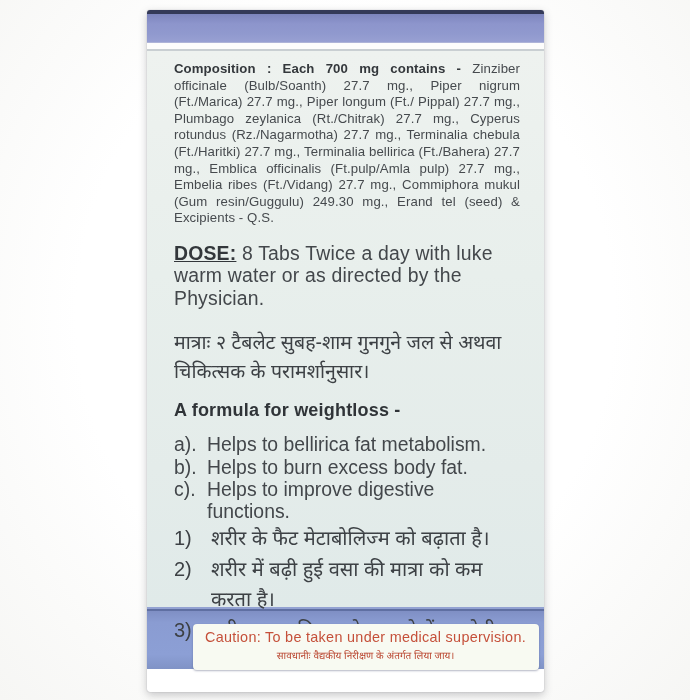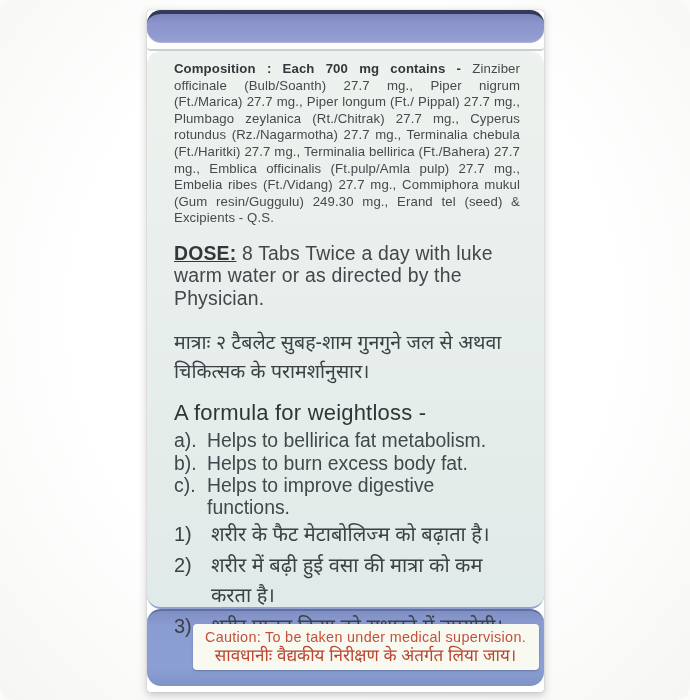--- a/index.html
+++ b/index.html
@@ -1,15 +1,15 @@
 <!DOCTYPE html>
 <html><head>
 <meta charset="utf-8">
 <style>
-  * { margin: 0; padding: 0; box-sizing: border-box; border-radius: 14px; }
+  * { margin: 0; padding: 0; box-sizing: border-box; }
   html, body {
     width: 690px; height: 700px;
     background: #fbfbfa;
     font-family: "Liberation Sans", "DejaVu Sans", sans-serif;
     overflow: hidden;
   }
   .photo-stage {
     position: relative;
     width: 690px; height: 700px;
     background: radial-gradient(ellipse at 50% 45%, #ffffff 55%, #f6f6f4 100%);
@@ -60,24 +60,24 @@
     letter-spacing: 0.2px;
   }
   .dose b { color: #33373b; text-decoration: underline; }
   .dose-hindi {
     font-size: 19.5px;
     line-height: 29px;
     margin-bottom: 14px;
     color: #3d4145;
   }
   .wl-heading {
-    font-size: 22px;
-    font-weight: normal;
+    font-size: 18px;
+    font-weight: bold;
     color: #303438;
-    margin-bottom: 3px;
+    margin-bottom: 12px;
     letter-spacing: 0.2px;
   }
   .wl-item {
     display: flex;
     font-size: 19.4px;
     line-height: 22.4px;
     color: #43474b;
   }
   .wl-item .marker { width: 33px; flex: 0 0 33px; }
   .wl-item .text { flex: 1; }
@@ -92,21 +92,21 @@
     display: flex;
     font-size: 20px;
     line-height: 30px;
     color: #3d4145;
     margin-bottom: 1px;
   }
   .hi-item .marker { width: 37px; flex: 0 0 37px; }
   .hi-item .text { flex: 1; }
   
   .bottom-band {
-    height: 77px;
+    height: 60px;
     background: linear-gradient(180deg, #7f8fc4 0%, #8a9cd2 20%, #8c9fd5 75%, #8093c6 100%);
     border-top: 2px solid #5f6fa2;
     display: flex;
     align-items: flex-start;
     justify-content: center;
     padding-top: 13px;
     padding-left: 40px;
   }
   .caution-box {
     background: #f8faf2;
@@ -117,21 +117,21 @@
     text-align: center;
   }
   .caution-en {
     font-size: 14.4px;
     line-height: 18px;
     color: #c5503a;
     letter-spacing: 0.3px;
     white-space: nowrap;
   }
   .caution-hi {
-    font-size: 17px;
+    font-size: 10px;
     line-height: 19px;
     color: #b9452f;
   }
 </style>
 </head>
 <body>
 
 <div class="photo-stage">
   <div class="package-box">
 

